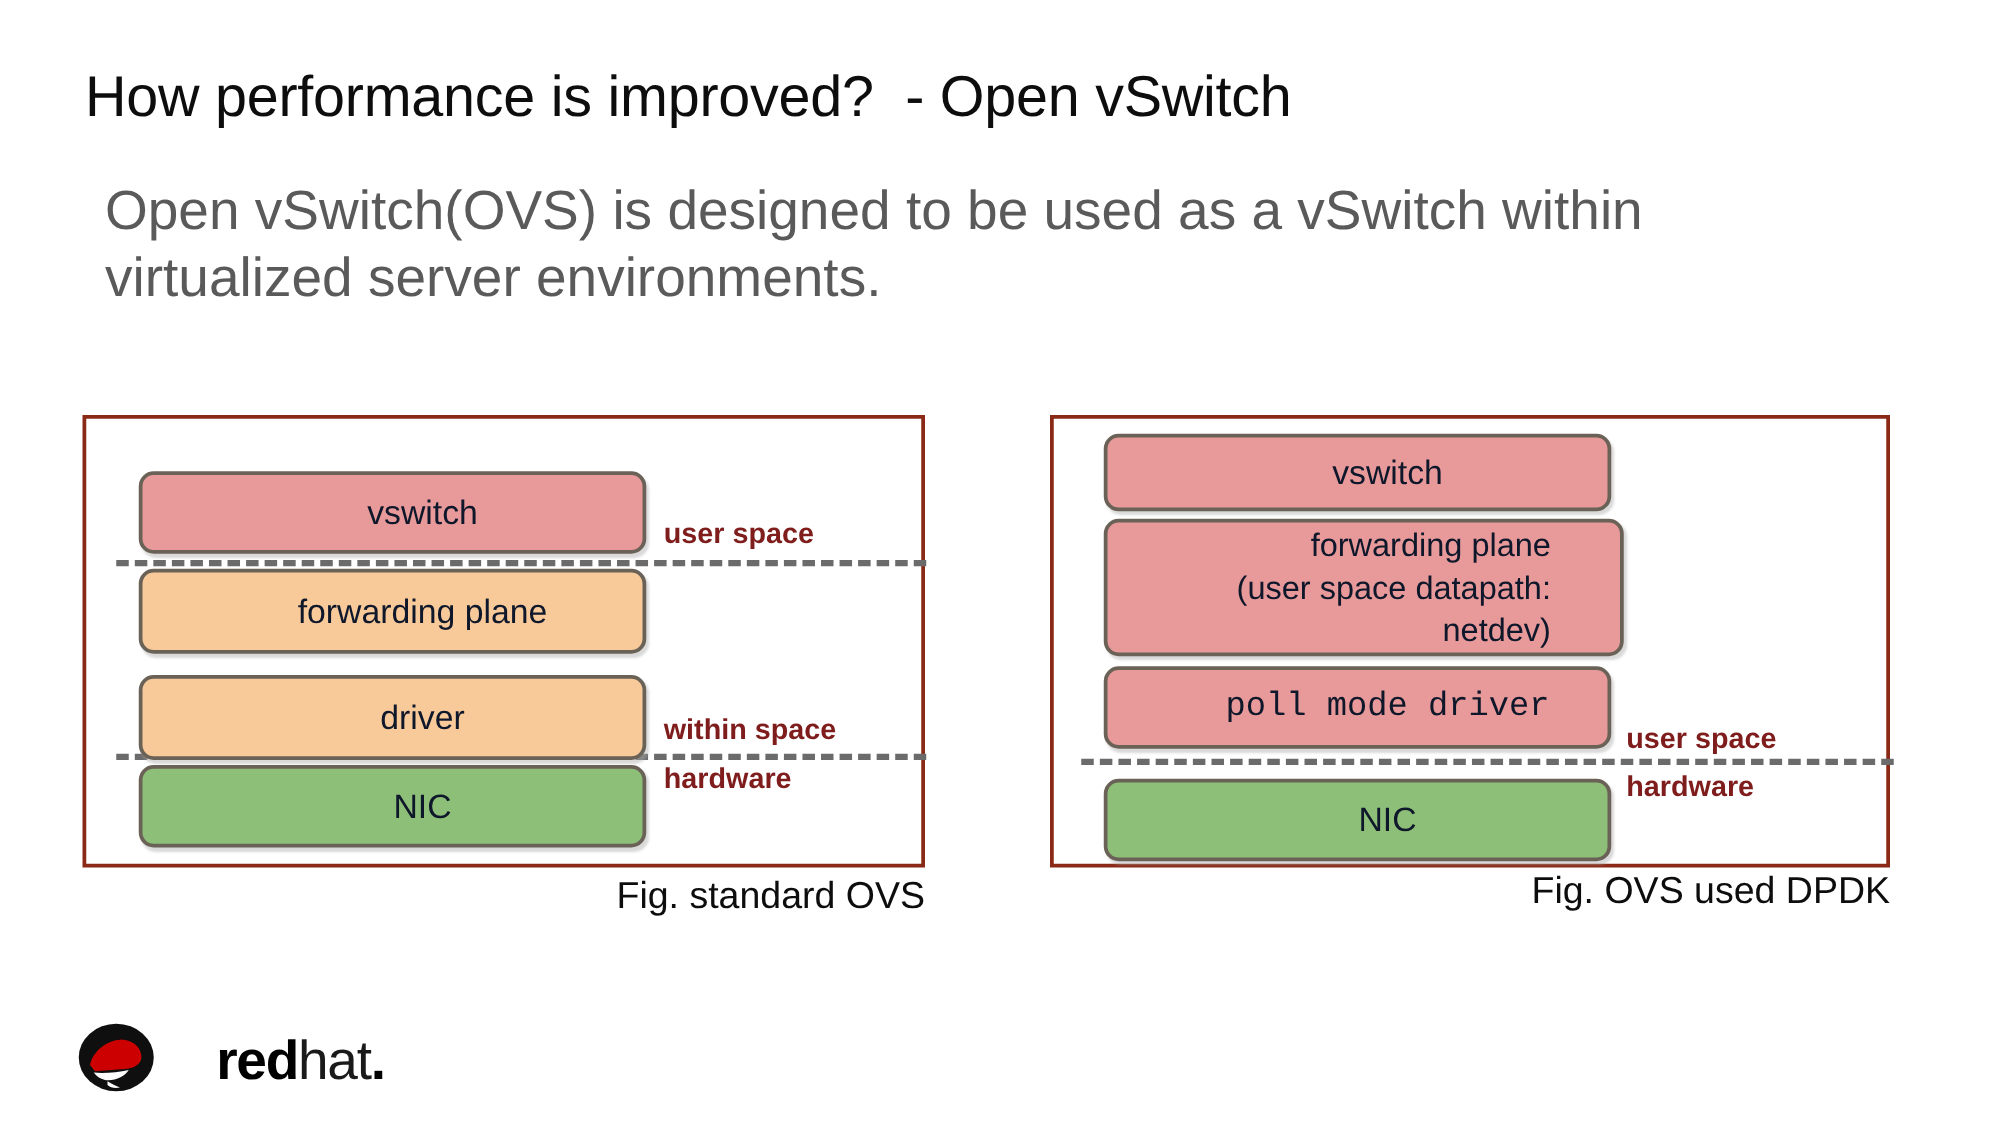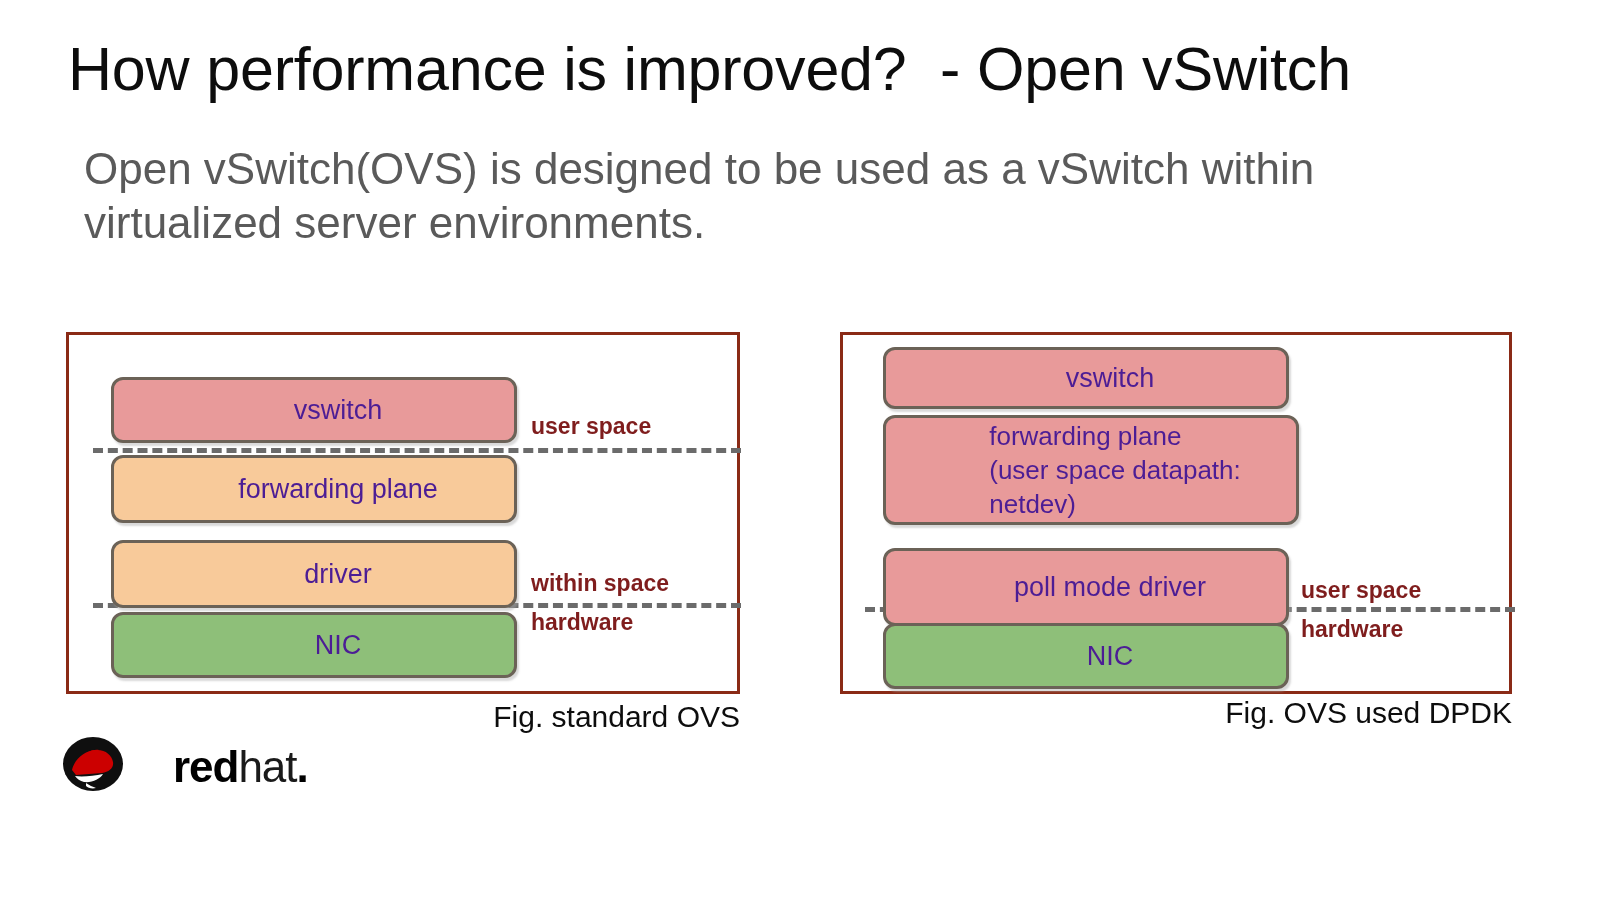--- a/index.html
+++ b/index.html
@@ -13,22 +13,22 @@
     position: relative;
     overflow: hidden;
     font-family: "Liberation Sans", sans-serif;
     -webkit-font-smoothing: antialiased;
   }
 
   
   #slide-title {
     position: absolute;
     left: 68px;
-    top: 36px;
-    font-size: 61px;
+    top: 52px;
+    font-size: 46px;
     line-height: 1.1;
     color: #0d0d0d;
     font-weight: 400;
     letter-spacing: -0.2px;
     white-space: pre;
   }
 
   
   #slide-subtitle {
     position: absolute;
@@ -59,43 +59,43 @@
 
   
   .layer-box {
     position: absolute;
     box-sizing: border-box;
     border: 3px solid #6b6257;
     border-radius: 12px;
     display: flex;
     align-items: center;
     justify-content: center;
-    text-align: left;
-    color: #4c1d95;
+    text-align: right;
+    color: #0f172a;
     font-size: 27px;
     line-height: 33px;
     box-shadow: 2px 3px 2px rgba(170,170,170,0.45);
     white-space: pre-line;
     padding-left: 48px;
   }
   .layer-box.pink   { background: #e89a9a; }
   .layer-box.orange { background: #f8ca9a; }
   .layer-box.green  { background: #8ebf79; }
 
   
   #l-vswitch  { left: 42px; top: 42px;  width: 406px; height: 66px; }
   #l-fwd      { left: 42px; top: 120px; width: 406px; height: 68px; }
   #l-driver   { left: 42px; top: 205px; width: 406px; height: 68px; }
   #l-nic      { left: 42px; top: 277px; width: 406px; height: 66px; }
 
   
   #r-vswitch  { left: 40px; top: 12px;  width: 406px; height: 62px; }
   #r-fwd      { left: 40px; top: 80px;  width: 416px; height: 110px;
                 font-size: 26px; line-height: 34px; }
-  #r-pmd      { left: 40px; top: 213px; width: 406px; height: 78px; }
+  #r-pmd      { left: 40px; top: 198px; width: 406px; height: 66px; font-family: Liberation Mono, monospace; }
   #r-nic      { left: 40px; top: 288px; width: 406px; height: 66px; }
 
   
   .dashed-line {
     position: absolute;
     height: 0;
     border-top: 5px dashed #6b6b6b;
   }
   
   #l-dash-1 { left: 24px; top: 113px; width: 648px; }
@@ -126,21 +126,21 @@
     text-align: right;
     white-space: nowrap;
   }
   #caption-left  { left: 66px;  top: 700px; width: 674px; }
   #caption-right { left: 840px; top: 696px; width: 672px; }
 
   
   #redhat-logo {
     position: absolute;
     left: 62px;
-    top: 736px;
+    top: 818px;
     height: 62px;
     display: flex;
     align-items: center;
   }
   #redhat-shadowman { display: block; }
   #redhat-wordmark {
     font-size: 44px;
     line-height: 44px;
     letter-spacing: -1px;
     margin-left: 4px;

